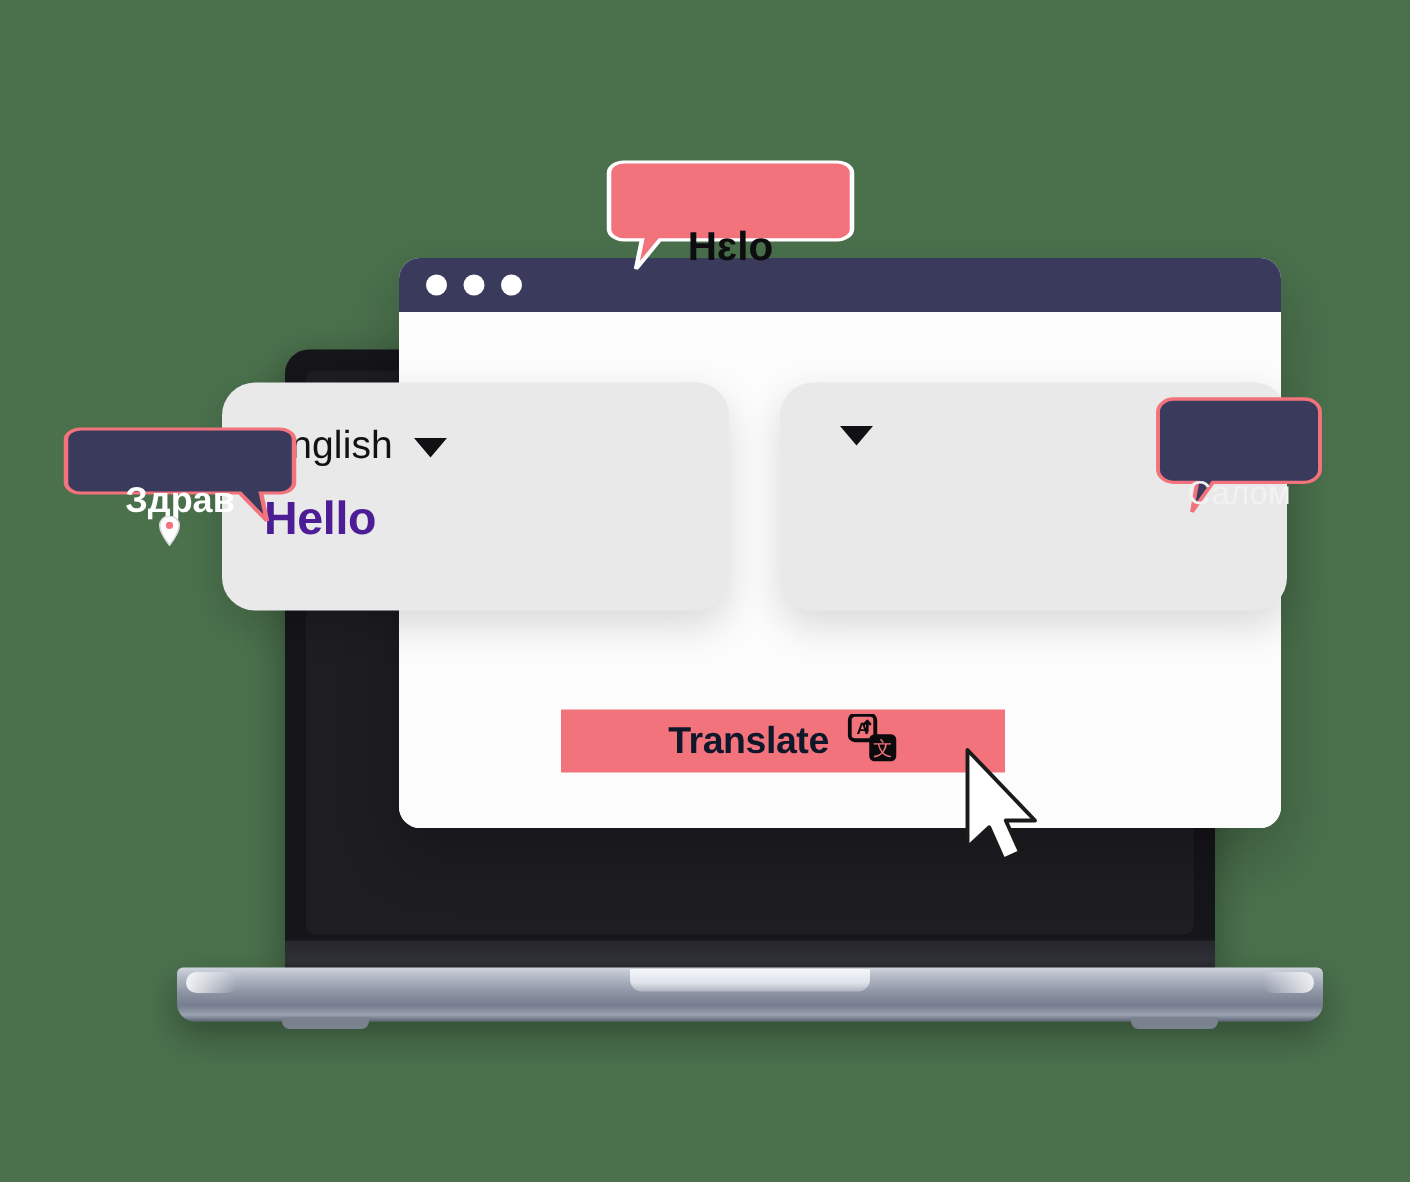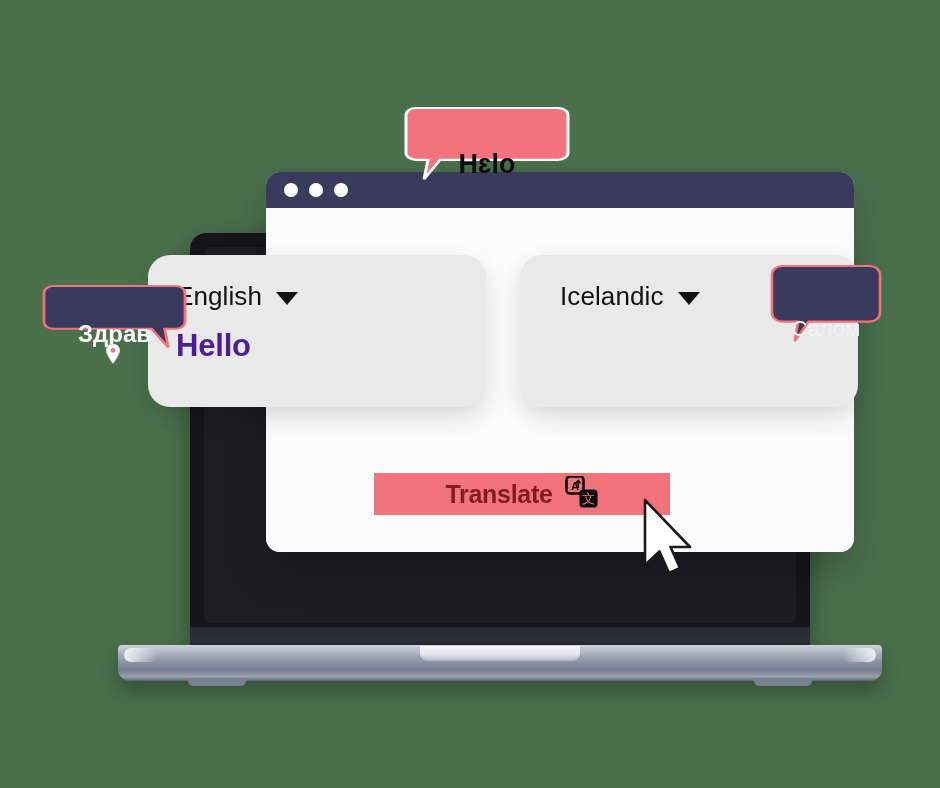--- a/index.html
+++ b/index.html
@@ -197,21 +197,21 @@
     display: flex;
     align-items: center;
     justify-content: center;
     gap: 12px;
     cursor: pointer;
     padding: 0;
   }
   .translate-label {
     font-size: 25px;
     font-weight: 700;
-    color: #7f1d1d;
+    color: #0f172a;
     letter-spacing: -0.3px;
   }
   .translate-icon { display: block; }
 
   
   .cursor {
     position: absolute;
     left: 640px;
     top: 497px;
     width: 62px;
@@ -241,21 +241,21 @@
     height: 72px;
   }
   .bubble.top .bubble-text {
     font-size: 27px;
     color: #0d0d10;
   }
 
   .bubble.left {
     left: 44px;
     top: 286px;
-    width: 141px;
+    width: 152px;
     height: 62px;
   }
   .bubble.left .bubble-text {
     font-size: 24px;
     color: #ffffff;
   }
 
   .bubble.right {
     left: 772px;
     top: 266px;
@@ -316,21 +316,20 @@
   <div class="card source">
     <div class="lang-row">
       <span class="lang-label">English</span>
       <span class="caret"></span>
     </div>
     <div class="phrase">Hello</div>
   </div>
 
   <div class="card target">
     <div class="lang-row">
-      <span class="lang-label">Icelandic</span>
       <span class="caret"></span>
     </div>
   </div>
 
   <button class="translate-btn">
     <span class="translate-label">Translate</span>
     <span class="translate-icon">
       <svg width="34" height="34" viewBox="0 0 34 34">
         <rect x="1.5" y="0.5" width="17" height="17" rx="3.5" fill="none" stroke="#0b0b0e" stroke-width="2.6"></rect>
         <text x="10" y="13.5" text-anchor="middle" font-family="'Liberation Sans', sans-serif" font-size="11" font-weight="700" fill="#0b0b0e">A</text>

